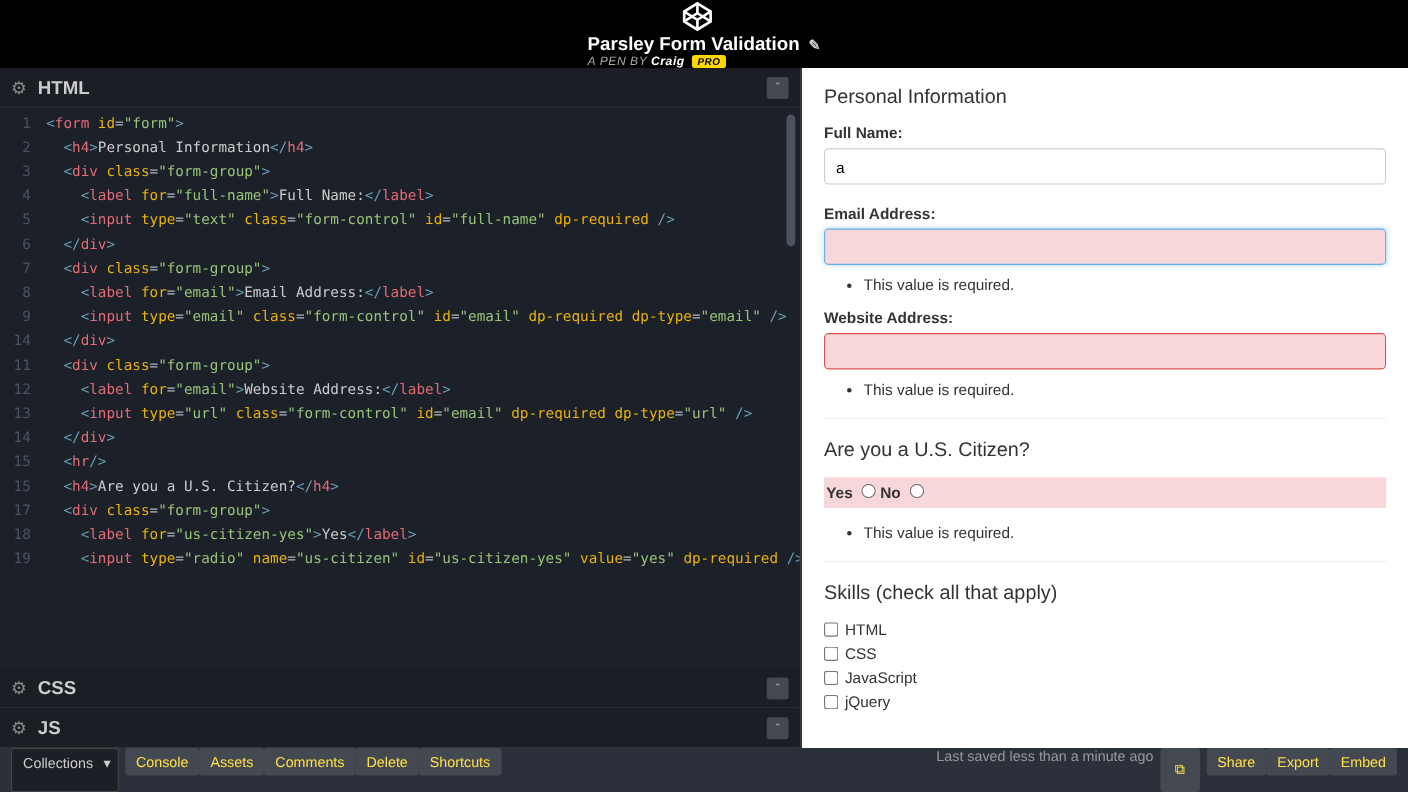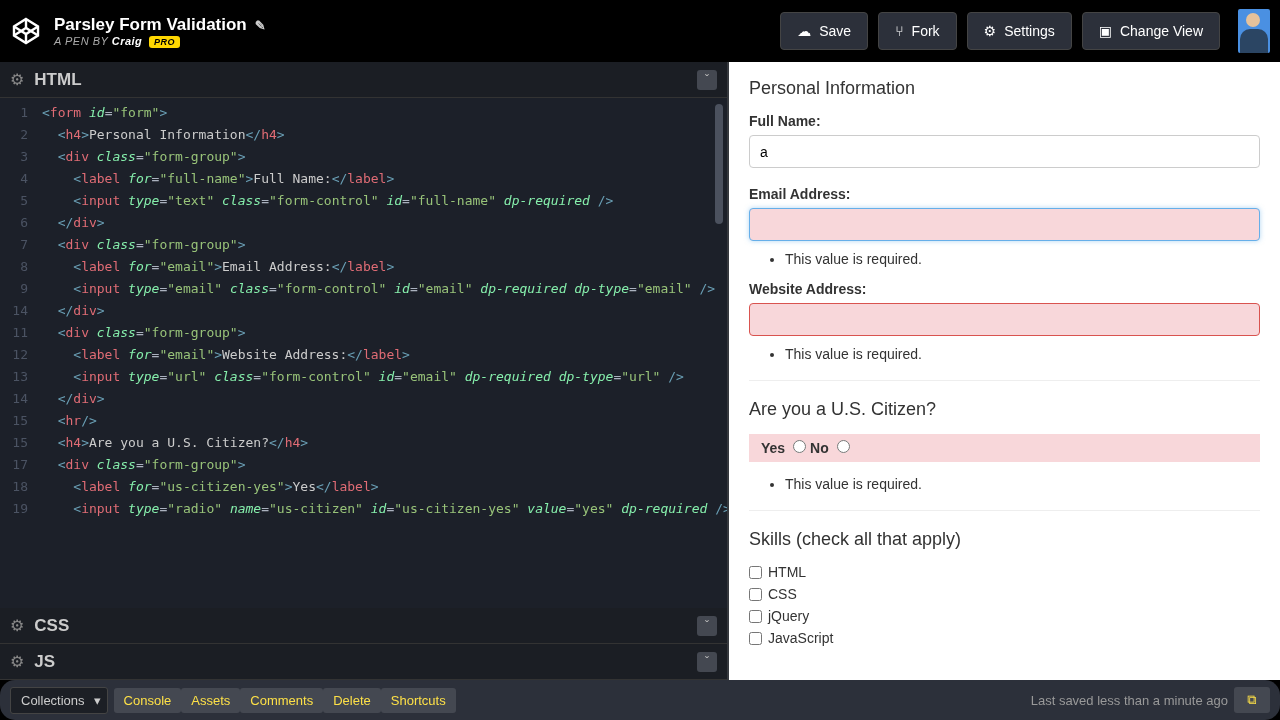--- a/index.html
+++ b/index.html
@@ -1,18 +1,18 @@
 <!DOCTYPE html>
 <html><head>
 <meta charset="utf-8">
 <style>
 * { box-sizing: border-box; margin: 0; padding: 0; }
 body { font-family: -apple-system, BlinkMacSystemFont, "Segoe UI", Helvetica, Arial, sans-serif; background: #000; width: 1280px; height: 720px; overflow: hidden; }
 
-.header { height: 62px; background: #000; display: flex; align-items: center; padding: 0 10px; }
+.header { height: 62px; background: #000; display: flex; align-items: center; padding: 0 10px; flex-direction: column; }
 .logo { width: 32px; height: 32px; margin-right: 12px; display: flex; align-items: center; justify-content: center; }
 .logo svg { width: 30px; height: 30px; }
 .title-block { flex: 1; color: #fff; }
 .pen-title { font-size: 17px; font-weight: 600; display: flex; align-items: center; gap: 8px; }
 .edit-icon { color: #ccc; font-size: 13px; }
 .pen-author { font-size: 11px; color: #aaa; letter-spacing: 0.5px; font-style: italic; }
 .author-name { color: #fff; font-weight: 600; }
 .pro-badge { background: #ffd700; color: #000; font-size: 9px; font-weight: 700; padding: 1px 5px; border-radius: 3px; margin-left: 3px; }
 .header-buttons { display: flex; gap: 10px; align-items: center; }
 .header-btn { background: #2c303a; border: 1px solid #444; color: #fff; padding: 10px 16px; font-size: 14px; border-radius: 4px; display: flex; align-items: center; gap: 8px; cursor: pointer; }
@@ -29,44 +29,44 @@
 .panel-title { font-size: 17px; font-weight: 700; color: #ccc; flex: 1; }
 .panel-chevron { background: #444851; padding: 3px 8px; border-radius: 3px; color: #bbb; cursor: pointer; font-size: 12px; }
 
 .code-area { flex: 1; background: #1c2029; overflow: hidden; font-family: "Consolas", "Monaco", monospace; font-size: 13px; line-height: 22px; padding-top: 4px; position: relative; }
 .gutter { position: absolute; left: 0; top: 4px; width: 36px; text-align: right; padding-right: 8px; color: #4b5363; }
 .code-lines { margin-left: 42px; white-space: pre; color: #dcdcdc; }
 .scrollbar-v { position: absolute; right: 4px; top: 6px; width: 8px; height: 120px; background: #4b515e; border-radius: 4px; }
 
 .tag-bracket { color: #6a9fb5; }
 .tag-name { color: #e06c75; }
-.attr-name { color: #86efac; font-style: italic; }
+.attr-name { color: #eab308; }
 .attr-eq { color: #abb2bf; }
 .attr-val { color: #98c379; }
 .text-c { color: #cccccc; }
 
 .collapsed-panel { height: 36px; }
 .html-panel { flex: 1; display: flex; flex-direction: column; }
 
 
 .pv-inner { padding: 16px 20px 30px 20px; font-family: "Helvetica Neue", Helvetica, Arial, sans-serif; color: #333; }
 .pv-h4 { font-size: 18px; font-weight: 500; margin-bottom: 14px; }
 .pv-label { font-size: 14px; font-weight: 700; display: block; margin-bottom: 6px; }
 .pv-input { width: 100%; padding: 6px 10px; border: 1px solid #ccc; border-radius: 4px; font-size: 14px; height: 33px; margin-bottom: 4px; }
 .pv-input.error { background: #f8d7da; border-color: #d9534f; }
 .pv-input.focused { border-color: #66afe9; box-shadow: 0 0 5px rgba(102,175,233,.5); }
 .pv-error-list { margin: 6px 0 10px 0; padding-left: 36px; font-size: 14px; }
 .pv-hr { border: 0; border-top: 1px solid #eee; margin: 18px 0; }
-.pv-radio-group { background: #f8d7da; padding: 6px 12px; font-size: 14px; font-weight: 700; }
+.pv-radio-group { background: #f8d7da; padding: 6px 2px; font-size: 14px; font-weight: 700; }
 .pv-radio-group label { margin-right: 8px; font-weight: 700; }
 .pv-checkbox { font-size: 14px; margin-bottom: 6px; display: flex; align-items: center; gap: 6px; }
 .pv-group { margin-bottom: 14px; }
 
 
-.footer { height: 40px; background: #2c303a; display: flex; align-items: center; padding: 0 10px; gap: 6px; color: #ccc; font-size: 13px; border-radius: 15px; }
+.footer { height: 40px; background: #2c303a; display: flex; padding: 0 10px; gap: 6px; color: #ccc; font-size: 13px; }
 .footer-select { background: #1c1f25; border: 1px solid #444; color: #ccc; padding: 5px 22px 5px 10px; border-radius: 3px; font-size: 13px; cursor: pointer; position: relative; }
 .footer-select::after { content: "▾"; position: absolute; right: 6px; }
 .footer-btn { background: #444851; border: none; color: #fde047; padding: 5px 10px; border-radius: 3px; font-size: 13px; cursor: pointer; }
 .footer-spacer { flex: 1; }
 .footer-status { color: #999; font-size: 13px; margin-right: 0; }
 .footer-icon { display: inline-flex; width: 16px; height: 16px; align-items: center; justify-content: center; }
 </style>
 </head>
 <body>
 
@@ -212,30 +212,31 @@
           <div class="pv-checkbox">
             <input type="checkbox" style="">
             <span>HTML</span>
           </div>
           <div class="pv-checkbox">
             <input type="checkbox" style="">
             <span>CSS</span>
           </div>
           <div class="pv-checkbox">
             <input type="checkbox" style="">
+            <span>JavaScript</span>
+          </div>
+          <div class="pv-checkbox">
+            <input type="checkbox" style="">
             <span>jQuery</span>
-          </div>
-          <div class="pv-checkbox">
-            <input type="checkbox" style="">
-            <span>JavaScript</span>
           </div>
         </div>
     </div>
   </div>
 </div>
 
 <div class="footer">
   <div class="footer-select">Collections</div>
   <div id="footer-left"><button class="footer-btn">Console</button><button class="footer-btn">Assets</button><button class="footer-btn">Comments</button><button class="footer-btn">Delete</button><button class="footer-btn">Shortcuts</button></div>
   <div class="footer-spacer"></div>
   <span class="footer-status">Last saved less than a minute ago</span>
   <button class="footer-btn"><span class="footer-icon">⧉</span></button>
+  <div id="footer-right"><button class="footer-btn">Share</button><button class="footer-btn">Export</button><button class="footer-btn">Embed</button></div>
 </div>
 
 </body></html>

